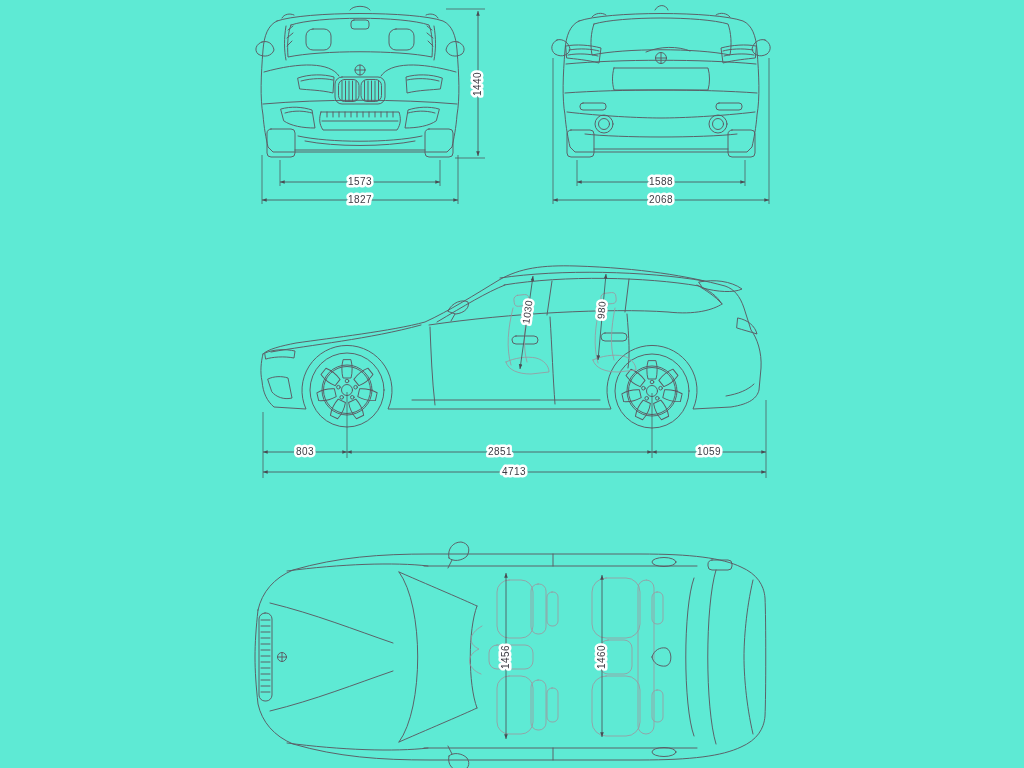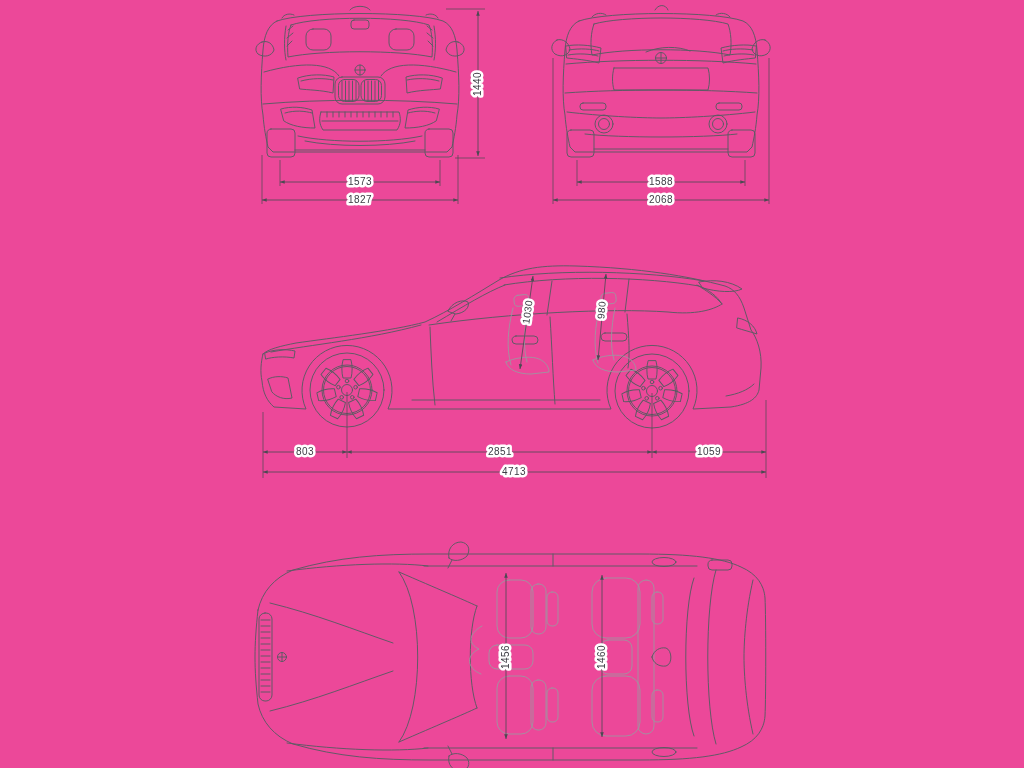--- a/index.html
+++ b/index.html
@@ -1,16 +1,16 @@
 <!DOCTYPE html>
 <html><head>
 <meta charset="utf-8">
 <style>
   html,body{margin:0;padding:0;background:#ffffff;}
-  .stage{position:relative;width:1024px;height:768px;background:#ec4899;overflow:hidden;
+  .stage{position:relative;width:1024px;height:768px;background:#5eead4;overflow:hidden;
          font-family:"Liberation Sans",sans-serif;}
   svg{display:block}
   .car{fill:none;stroke:#5b5b63;stroke-width:.95;stroke-linecap:round;stroke-linejoin:round}
   .lt{stroke:#9a9aa1;stroke-width:.85}
   .dim{fill:none;stroke:#4a4a52;stroke-width:.8}
   .ext{fill:none;stroke:#4a4a52;stroke-width:.7}
   .dimtxt{font-family:"Liberation Sans",sans-serif;font-size:10px;letter-spacing:.4px;
           fill:#3c3c44;stroke:#ffffff;stroke-width:5;paint-order:stroke;stroke-linejoin:round;
           text-anchor:middle}
 </style>

